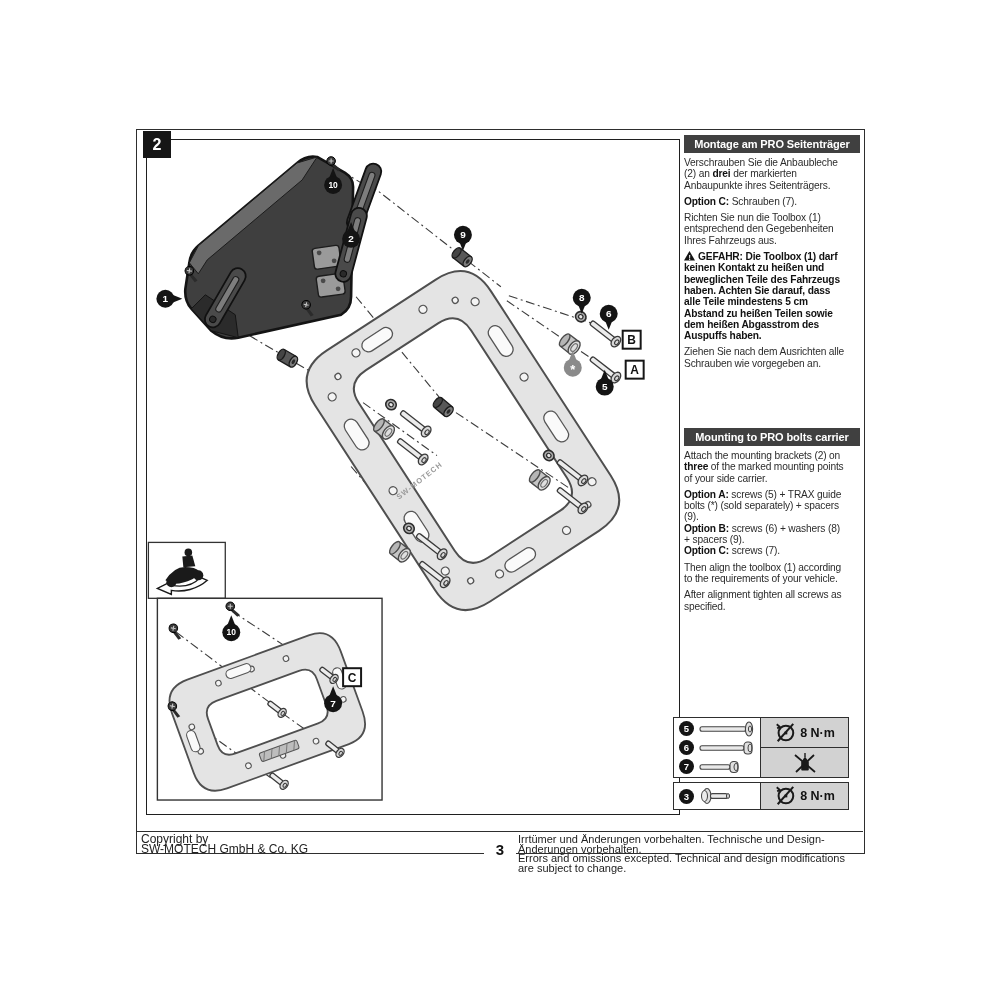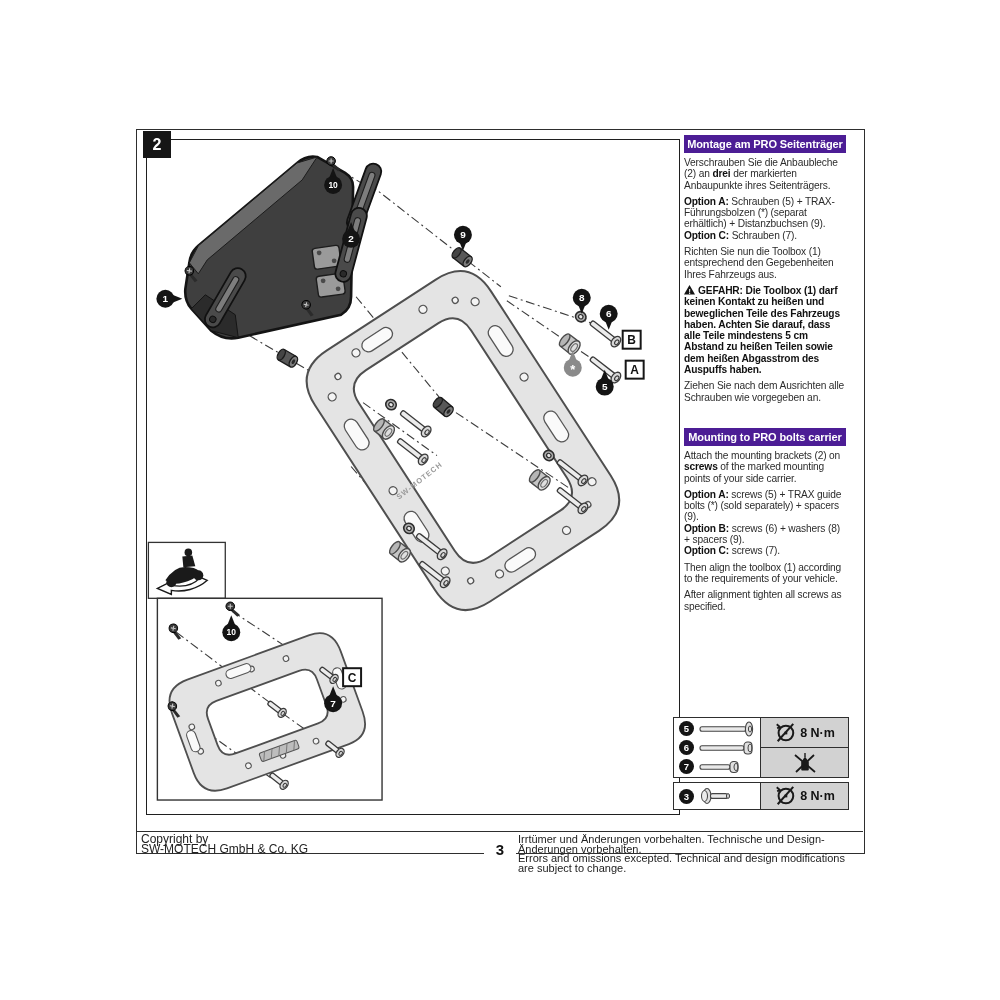--- a/index.html
+++ b/index.html
@@ -8,21 +8,21 @@
   
   .outer-border{position:absolute;left:136px;top:129px;width:727px;height:723px;
         border:1.3px solid #2e2e2e;}
   
   .diagram-frame{position:absolute;left:146px;top:139px;width:532px;height:674px;
         border:1.6px solid #1f1f1f;background:#fff;}
   .diagram-frame svg{position:absolute;left:0;top:0;}
   .step-box{position:absolute;left:143px;top:131px;width:28px;height:27px;background:#161616;
         color:#fff;font-weight:bold;font-size:16px;display:flex;align-items:center;justify-content:center;}
   
-  .side-header{position:absolute;left:684px;width:162px;height:18px;background:#4c1d95;color:#fff;
+  .side-header{position:absolute;left:684px;width:176px;height:18px;background:#404040;color:#fff;
         font-weight:bold;font-size:11px;display:flex;align-items:center;justify-content:center;
         letter-spacing:-0.1px;}
   #bar-de{top:135px;} #bar-en{top:428px;}
   .side-text{position:absolute;left:684px;width:163px;font-size:10.2px;line-height:11.3px;
         color:#2c2c2c;letter-spacing:-0.15px;overflow:hidden;}
   #txt-de{top:157px;height:268px;} #txt-en{top:450px;height:262px;}
   .para{margin:0 2px 5px 0;}
   .para.opts div{margin:0;}
   .para strong{color:#111;}
   .warn{font-weight:bold;color:#111;}
@@ -324,34 +324,33 @@
       </g>
     </svg>
   </div>
 
   <div class="step-box">2</div>
 
   <div class="side-header" id="bar-de">Montage am PRO Seitenträger</div>
   <div class="side-text" id="txt-de">
     <div class="para"><span>Verschrauben Sie die Anbaubleche (2) an </span><strong>drei</strong><span> der markierten Anbaupunkte ihres Seitenträgers.</span></div>
     <div class="para opts">
-      <div><strong>Option A:</strong><span> Schrauben (5) + TRAX-Führungsbolzen (*) (separat erhältlich) + Distanzbuchsen (9).</span></div>
       <div><strong>Option C:</strong><span> Schrauben (7).</span></div>
     </div>
     <div class="para">Richten Sie nun die Toolbox (1) entsprechend den Gegebenheiten Ihres Fahrzeugs aus.</div>
     <div class="para warn"><svg class="warn-icon" width="11" height="10" viewBox="0 0 11 10">
           <polygon points="5.5,0 11,9.5 0,9.5" fill="#141414"></polygon>
           <text x="5.5" y="8.6" text-anchor="middle" fill="#fff" font-size="7" font-weight="bold" font-family="Liberation Sans,sans-serif">!</text>
         </svg><span>GEFAHR: Die Toolbox (1) darf keinen Kontakt zu heißen und beweglichen Teile des Fahrzeugs haben. Achten Sie darauf, dass alle Teile mindestens 5 cm Abstand zu heißen Teilen sowie dem heißen Abgasstrom des Auspuffs haben.</span></div>
     <div class="para">Ziehen Sie nach dem Ausrichten alle Schrauben wie vorgegeben an.</div>
   </div>
 
   <div class="side-header" id="bar-en">Mounting to PRO bolts carrier</div>
   <div class="side-text" id="txt-en">
-    <div class="para"><span>Attach the mounting brackets (2) on </span><strong>screws</strong><span> of the marked mounting points of your side carrier.</span></div>
+    <div class="para"><span>Attach the mounting brackets (2) on </span><strong>three</strong><span> of the marked mounting points of your side carrier.</span></div>
     <div class="para opts">
       <div><strong>Option A:</strong><span> screws (5) + TRAX guide bolts (*) (sold separately) + spacers (9).</span></div>
       <div><strong>Option B:</strong><span> screws (6) + washers (8) + spacers (9).</span></div>
       <div><strong>Option C:</strong><span> screws (7).</span></div>
     </div>
     <div class="para">Then align the toolbox (1) according to the requirements of your vehicle.</div>
     <div class="para">After alignment tighten all screws as specified.</div>
   </div>
 
   <div class="tq-table" id="tq1">

